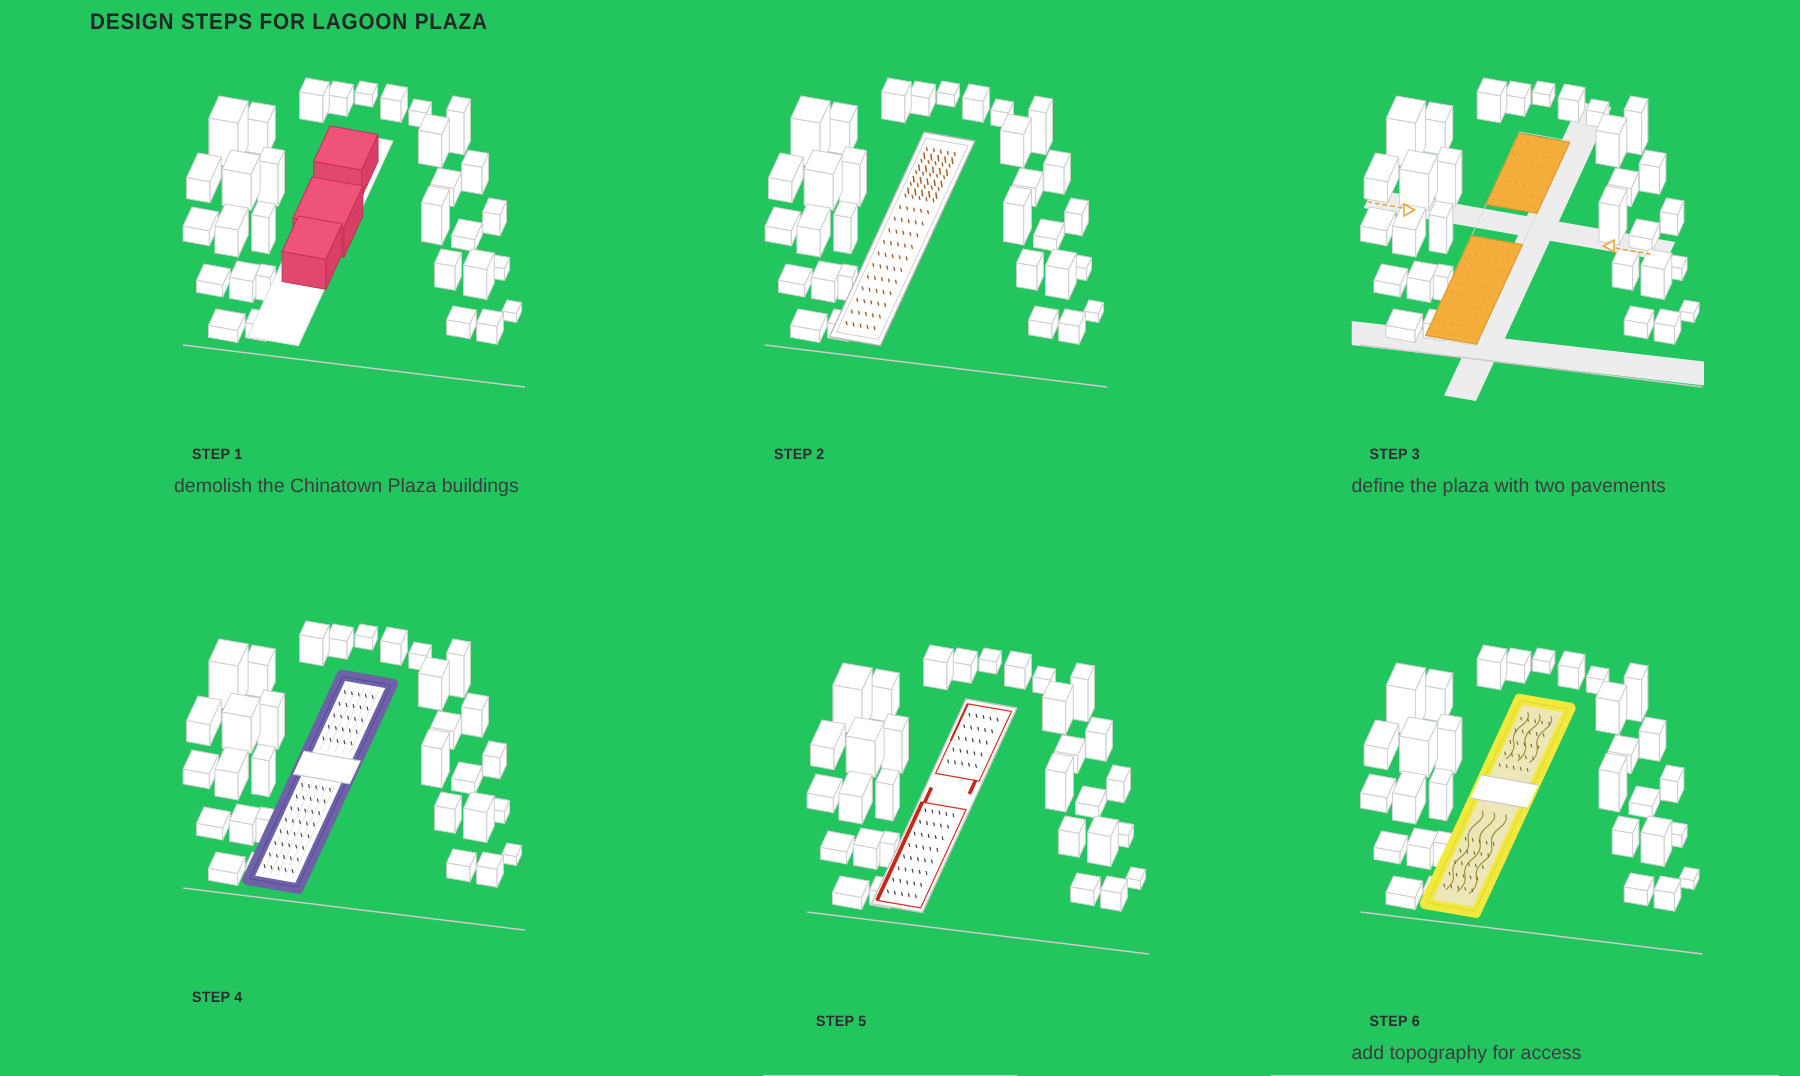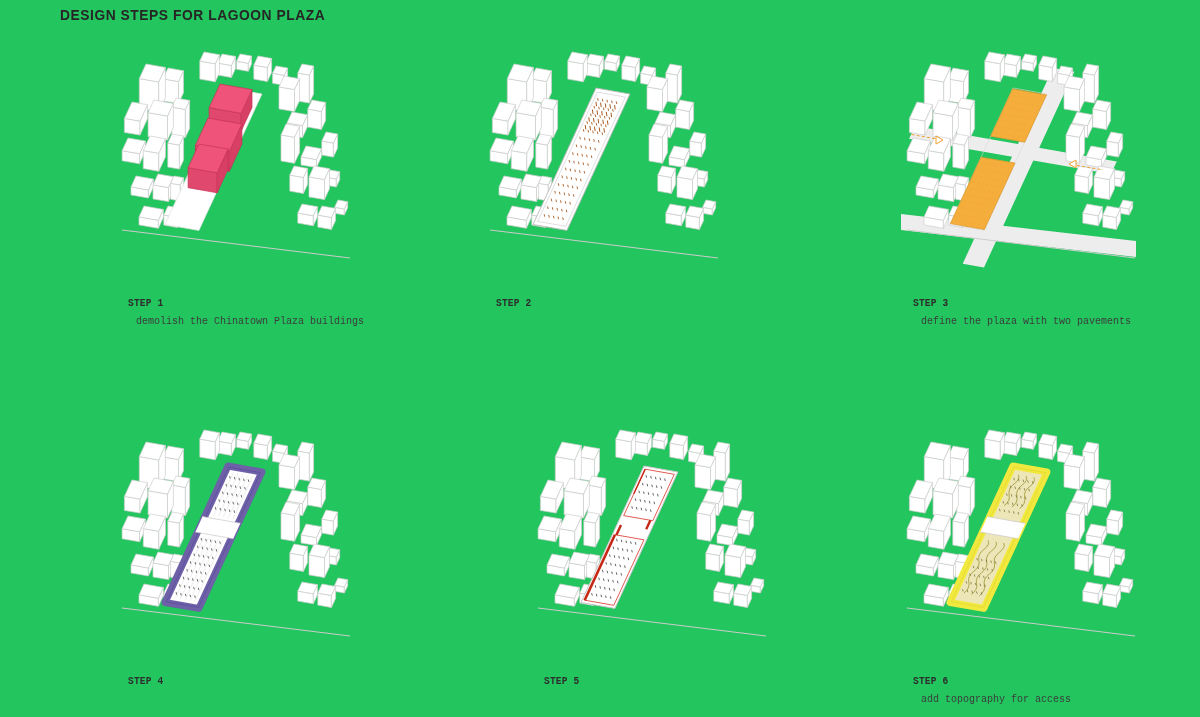--- a/index.html
+++ b/index.html
@@ -1,28 +1,28 @@
 <!DOCTYPE html>
 <html><head>
 <meta charset="utf-8">
 <style>
   html,body{margin:0;padding:0;background:#fff;}
   .page{position:relative;width:1200px;height:717px;background:#22c55e;overflow:hidden;
         font-family:"Liberation Sans",sans-serif;}
   .page-title{position:absolute;left:60px;top:6px;margin:0;font-size:15px;font-weight:700;
         color:#262626;letter-spacing:.6px;transform:scaleX(.92);transform-origin:left top;
         white-space:nowrap;}
-  .cell{position:absolute;width:345px;font-family:Liberation Mono, monospace;}
-  .c0{left:116px;top:46px;} .c1{left:484px;top:46px;} .c2{left:901px;top:46px;}
-  .c3{left:116px;top:424px;} .c4{left:532px;top:424px;} .c5{left:901px;top:424px;}
+  .cell{position:absolute;width:345px;}
+  .c0{left:116px;top:46px;} .c1{left:504px;top:46px;} .c2{left:901px;top:46px;}
+  .c3{left:116px;top:408px;} .c4{left:532px;top:424px;} .c5{left:901px;top:424px;}
   .fig{width:235px;height:224px;display:block;}
   .fig svg{width:235px;height:224px;display:block;}
   .step-label{margin:28px 0 0 12px;font-size:10px;font-weight:700;color:#2d2d2d;
         letter-spacing:.2px;transform:scaleX(.95);transform-origin:left top;}
-  .step-caption{margin:7px 0 0 20px;font-size:10px;color:#3d3d3d;max-width:322px;line-height:1.2;}
+  .step-caption{margin:7px 0 0 0;font-size:13px;color:#3d3d3d;max-width:322px;line-height:1.2;}
 </style>
 </head>
 <body>
 
 <div class="page">
   <h1 class="page-title">DESIGN STEPS FOR LAGOON PLAZA</h1>
 
   <div class="cell c0">
     <div class="fig">
         <svg viewBox="0 0 235 224">

